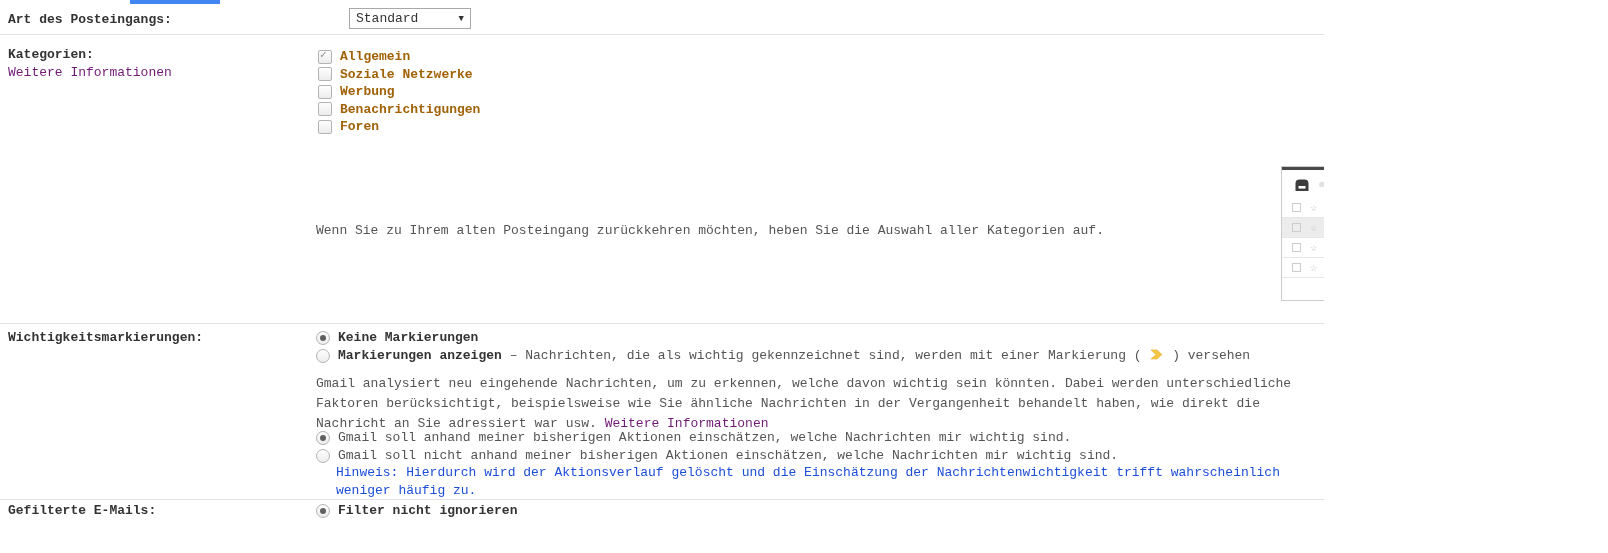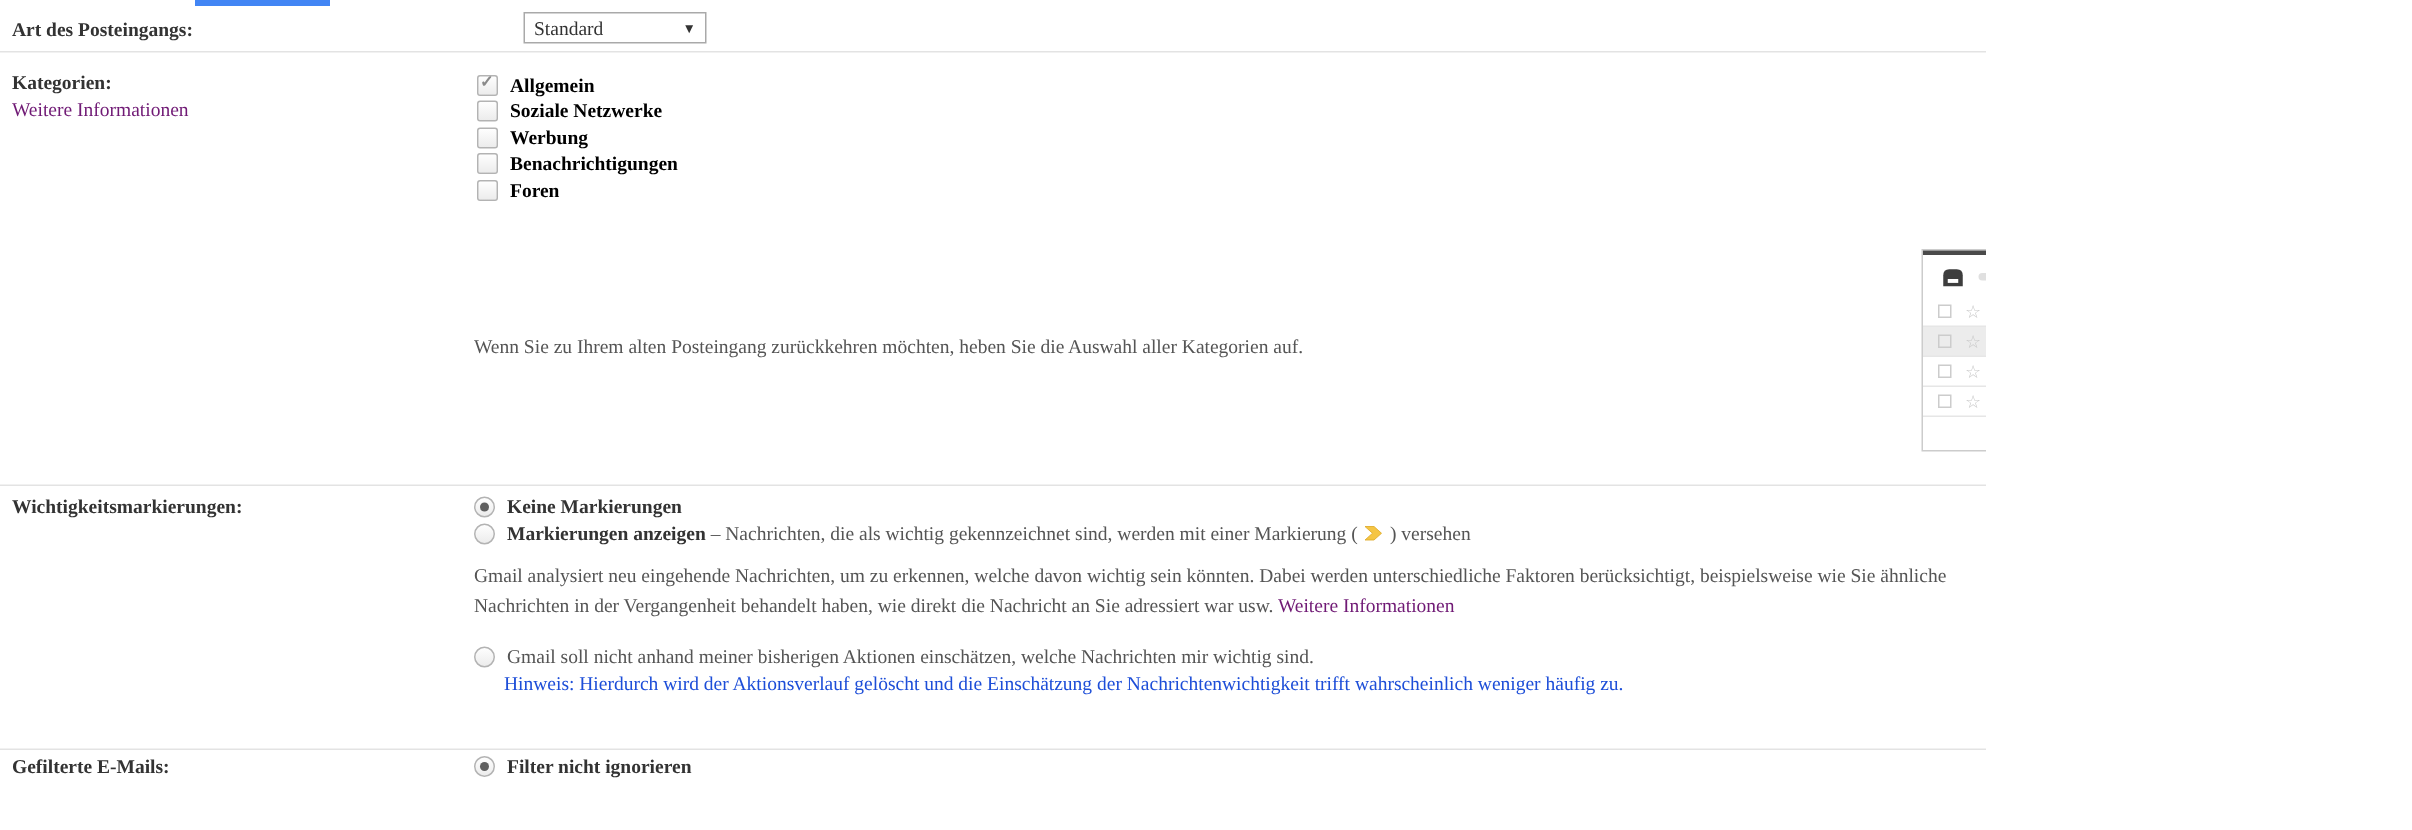--- a/index.html
+++ b/index.html
@@ -1,39 +1,39 @@
 <!DOCTYPE html>
 <html><head>
 <meta charset="utf-8">
 <style>
   html,body { margin:0; padding:0; background:#fff; }
   .page {
     position:relative; width:1324px; height:553px; overflow:hidden;
-    font-family:Liberation Serif, serif; font-size:13px; color:#555; background:#fff;
+    font-family:Liberation Mono, monospace; font-size:13px; color:#555; background:#fff;
   }
   .tab-indicator { position:absolute; left:130px; top:0; width:90px; height:4px; background:#4285f4; }
   .divider { position:absolute; left:0; width:1590px; height:0; border-top:1px solid #e3e3e3; }
   .row-label { position:absolute; left:8px; font-weight:700; color:#333; line-height:16px; }
   .link { color:#701a75; cursor:pointer; }
   .abs { position:absolute; }
 
   
   .select { position:absolute; left:316px; top:8px; width:122px; height:21px; border:1px solid #a9a9a9;
     background:#fff; display:flex; align-items:center; justify-content:space-between; padding:0 6px;
     box-sizing:border-box; color:#333; cursor:pointer;margin-left:33px; }
   .select-arrow { font-size:9px; color:#333; }
 
   
   .cat-list { position:absolute; left:318px; top:48px; }
   .cat-item { height:17.5px; display:flex; align-items:center; cursor:pointer; }
   .checkbox { flex:0 0 auto; width:12px; height:12px; border:1px solid #b3b3b3; border-radius:2px;
     background:linear-gradient(#fefefe,#ececec); margin-right:8px; position:relative; }
   .check-glyph { display:none; position:absolute; left:1px; top:-3px; font-size:11px; color:#8a8a8a; font-weight:bold; }
   .checkbox.on .check-glyph { display:block; }
-  .cat-item-label { font-weight:700; color:#000000; }
+  .cat-item-label { font-weight:700; color:#a16207; }
 
   .para { position:absolute; color:#555; line-height:20px; }
 
   
   .opt-group { position:absolute; left:316px; }
   .opt-line { display:flex; align-items:flex-start; color:#555; cursor:pointer; }
   .lh18 .opt-line { line-height:18px; }
   .lh175 .opt-line, .lh175 .note-line { line-height:17.5px; }
   .radio { flex:0 0 auto; width:12px; height:12px; border:1px solid #b3b3b3; border-radius:50%;
     background:linear-gradient(#fefefe,#ececec); margin:2px 8px 0 0; position:relative; }
@@ -173,20 +173,24 @@
             </svg></span><span> ) versehen</span>
       </span>
     </div>
   </div>
 
   <div class="para" style="left:316px; top:374px; width:1012px">
     <span>Gmail analysiert neu eingehende Nachrichten, um zu erkennen, welche davon wichtig sein könnten. Dabei werden unterschiedliche Faktoren berücksichtigt, beispielsweise wie Sie ähnliche Nachrichten in der Vergangenheit behandelt haben, wie direkt die Nachricht an Sie adressiert war usw. </span><span class="link">Weitere Informationen</span>
   </div>
 
   <div class="opt-group lh175" style="top:429px">
+    <div class="opt-line">
+      <span class="radio on"></span>
+      <span>Gmail soll anhand meiner bisherigen Aktionen einschätzen, welche Nachrichten mir wichtig sind.</span>
+    </div>
     <div class="opt-line">
       <span class="radio"></span>
       <span>Gmail soll nicht anhand meiner bisherigen Aktionen einschätzen, welche Nachrichten mir wichtig sind.</span>
     </div>
     <div class="note-line">Hinweis: Hierdurch wird der Aktionsverlauf gelöscht und die Einschätzung der Nachrichtenwichtigkeit trifft wahrscheinlich weniger häufig zu.</div>
   </div>
 
   <div class="video-thumb">
     <svg width="175" height="74" viewBox="0 0 175 74">
       <g stroke="#5c5c5c" stroke-width="0.8" fill="#ffffff">

